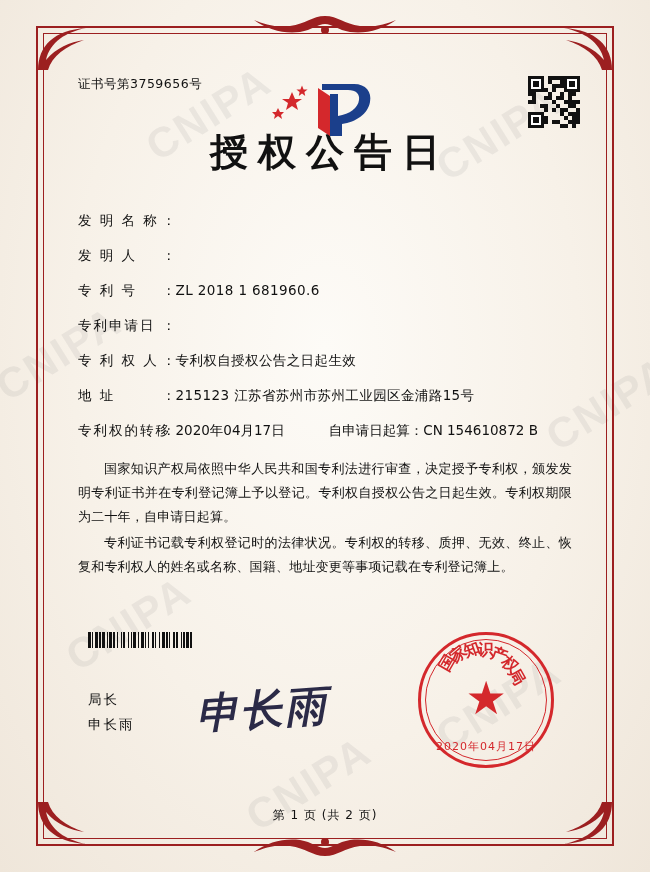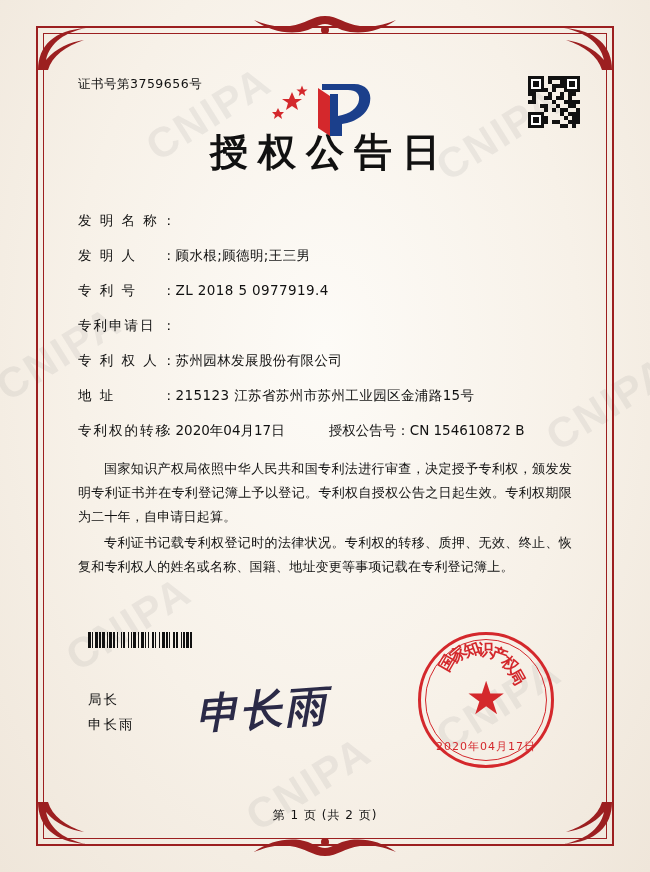--- a/index.html
+++ b/index.html
@@ -362,47 +362,46 @@
     <h1 class="title">授权公告日</h1>
 
     <div class="fields">
       <div class="frow">
         <span class="flabel">发 明 名 称</span>
         <span class="fcolon">：</span>
       </div>
       <div class="frow">
         <span class="flabel">发 明 人</span>
         <span class="fcolon">：</span>
-        <span class="fvalue">顾水根;顾德明;王三男</span>
       </div>
       <div class="frow">
         <span class="flabel">专 利 号</span>
         <span class="fcolon">：</span>
-        <span class="fvalue">ZL 2018 5 0977919.4</span>
+        <span class="fvalue">ZL 2018 1 681960.6</span>
       </div>
       <div class="frow">
         <span class="flabel">专利申请日</span>
         <span class="fcolon">：</span>
       </div>
       <div class="frow">
         <span class="flabel">专 利 权 人</span>
         <span class="fcolon">：</span>
-        <span class="fvalue">苏州园林发展股份有限公司</span>
+        <span class="fvalue">专利权自授权公告之日起生效</span>
       </div>
       <div class="frow">
         <span class="flabel">地        址</span>
         <span class="fcolon">：</span>
         <span class="fvalue">215123 江苏省苏州市苏州工业园区金浦路15号</span>
       </div>
       <div class="frow">
         <span class="flabel">专利权的转移</span>
         <span class="fcolon">：</span>
         <span class="inline-wrap">
           <span>2020年04月17日</span>
-          <span class="fvalue2">授权公告号</span>
+          <span class="fvalue2">自申请日起算</span>
           <span>：</span>
           <span>CN 154610872 B</span>
         </span>
       </div>
     </div>
 
     <div class="paras">
       <p class="para">国家知识产权局依照中华人民共和国专利法进行审查，决定授予专利权，颁发发明专利证书并在专利登记簿上予以登记。专利权自授权公告之日起生效。专利权期限为二十年，自申请日起算。</p>
       <p class="para">专利证书记载专利权登记时的法律状况。专利权的转移、质押、无效、终止、恢复和专利权人的姓名或名称、国籍、地址变更等事项记载在专利登记簿上。</p>
     </div>

